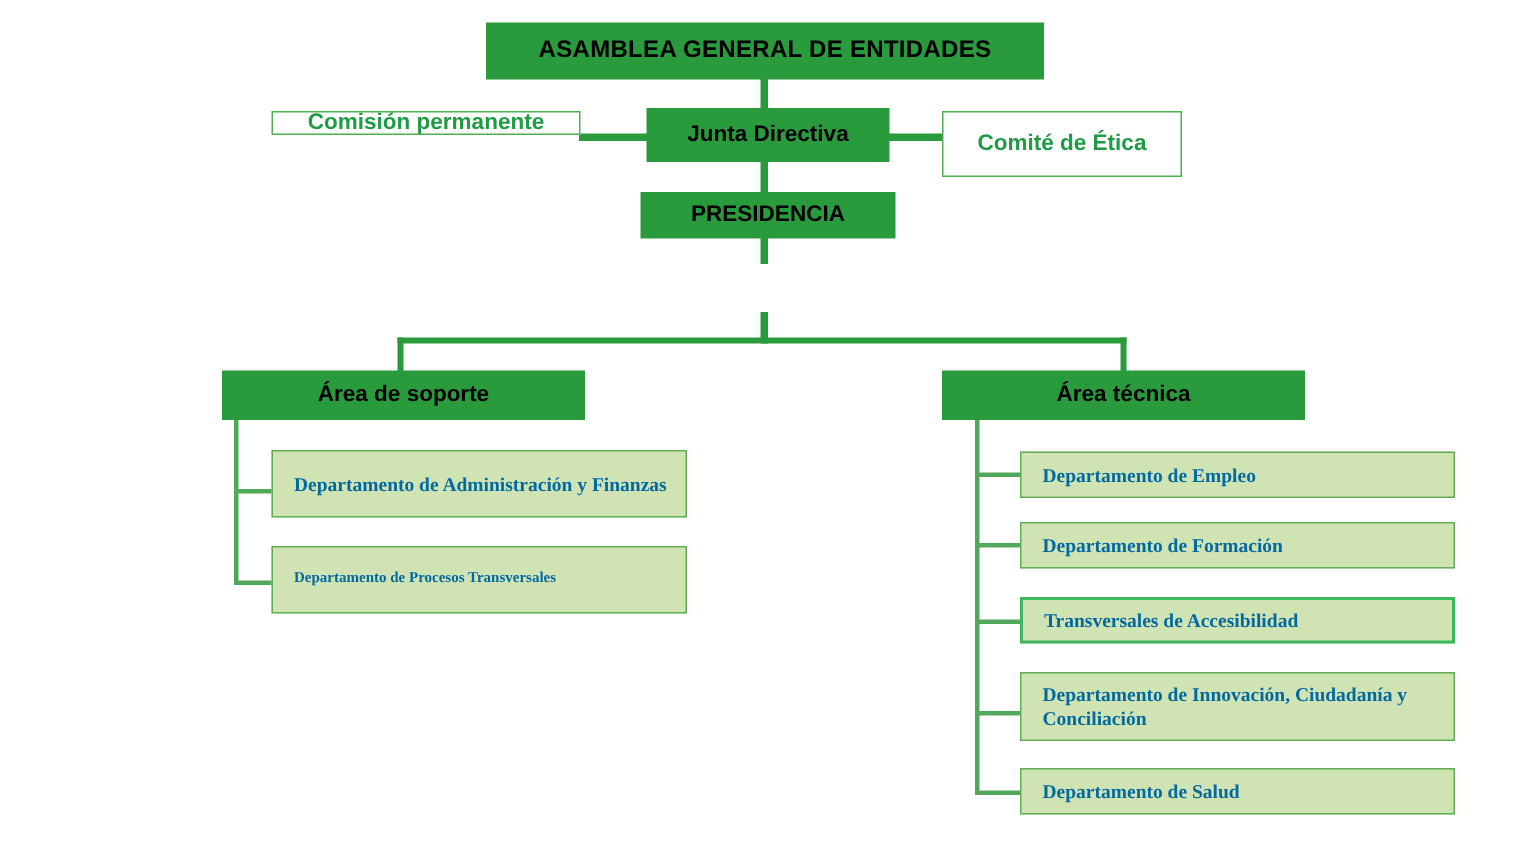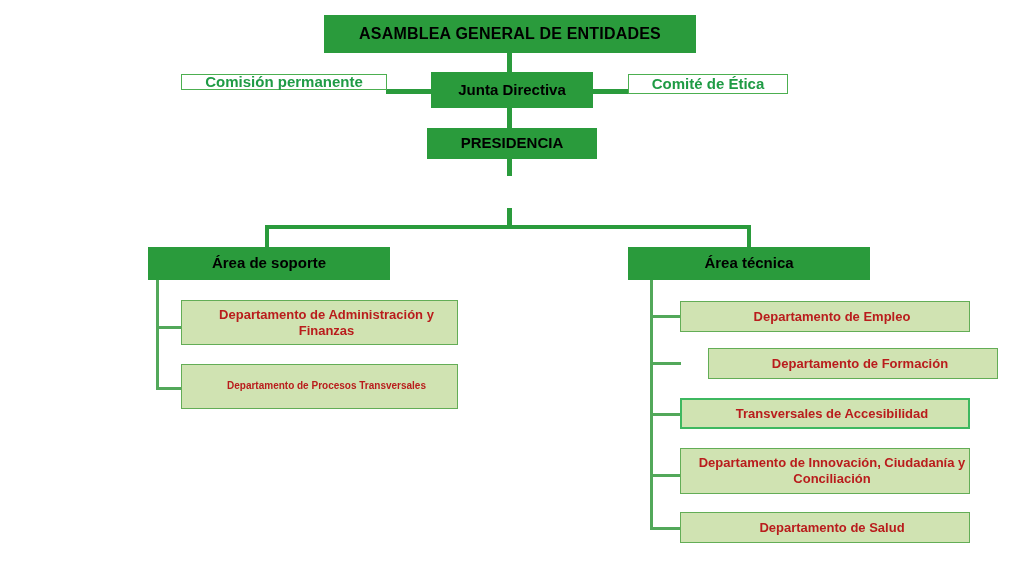--- a/index.html
+++ b/index.html
@@ -56,24 +56,25 @@
     color: #1f9b45;
   }
 
   
   .node.dept {
     background: #d0e3b2;
     border: 1.5px solid #63ad56;
     justify-content: flex-start;
   }
   .node.dept .label {
-    text-align: center;
+    text-align: left;
     font-weight: bold;
-    color: #b91c1c;
+    color: #0369a1;
     padding: 0 0 0 14px;
+    font-family: Liberation Serif, serif;
   }
   .node.dept.accent {
     border: 2px solid #3eb860;
   }
 
   
   .line {
     position: absolute;
     background: #2a9b3c;
     z-index: 1;
@@ -118,21 +119,21 @@
   </div>
 
   <div class="node outline" style="left:181px; top:74px; width:206px; height:16px; font-size:15px;">
     <span class="label">Comisión permanente</span>
   </div>
 
   <div class="node solid" style="left:431px; top:72px; width:162px; height:36px; font-size:15px;">
     <span class="label">Junta Directiva</span>
   </div>
 
-  <div class="node outline" style="left:628px; top:74px; width:160px; height:20px; font-size:15px;">
+  <div class="node outline" style="left:628px; top:74px; width:160px; height:44px; font-size:15px;">
     <span class="label">Comité de Ética</span>
   </div>
 
   <div class="node solid" style="left:427px; top:128px; width:170px; height:31px; font-size:15px;">
     <span class="label">PRESIDENCIA</span>
   </div>
 
 
   <div class="node solid" style="left:148px; top:247px; width:242px; height:33px; font-size:15px;">
     <span class="label">Área de soporte</span>
@@ -147,21 +148,21 @@
   </div>
 
   <div class="node dept" style="left:181px; top:364px; width:277px; height:45px; font-size:10px;">
     <span class="label">Departamento de Procesos Transversales</span>
   </div>
 
   <div class="node dept" style="left:680px; top:301px; width:290px; height:31px; font-size:13px;">
     <span class="label">Departamento de Empleo</span>
   </div>
 
-  <div class="node dept" style="left:680px; top:348px; width:290px; height:31px; font-size:13px;margin-left:28px;">
+  <div class="node dept" style="left:680px; top:348px; width:290px; height:31px; font-size:13px;">
     <span class="label">Departamento de Formación</span>
   </div>
 
   <div class="node dept accent" style="left:680px; top:398px; width:290px; height:31px; font-size:13px;">
     <span class="label">Transversales de Accesibilidad</span>
   </div>
 
   <div class="node dept" style="left:680px; top:448px; width:290px; height:46px; font-size:13px;">
     <span class="label">Departamento de Innovación, Ciudadanía y Conciliación</span>
   </div>

